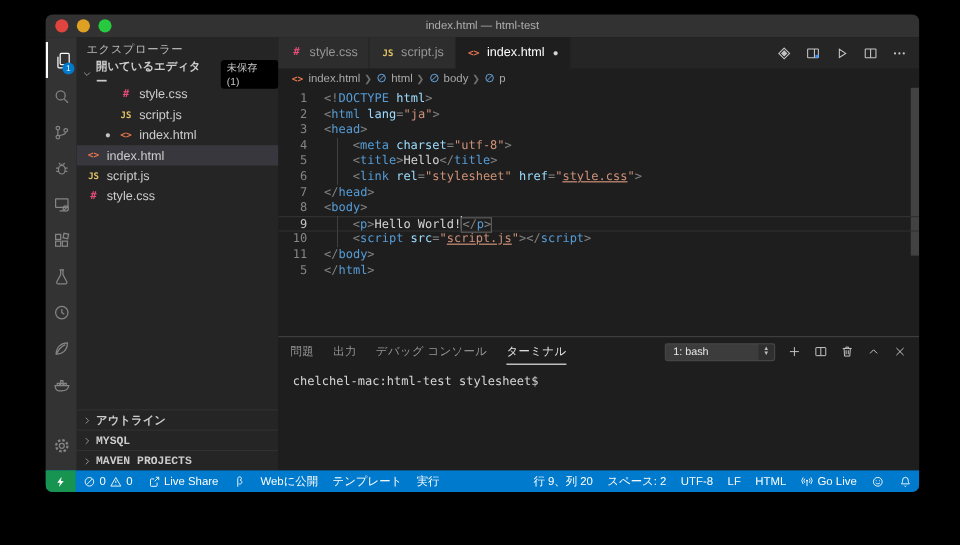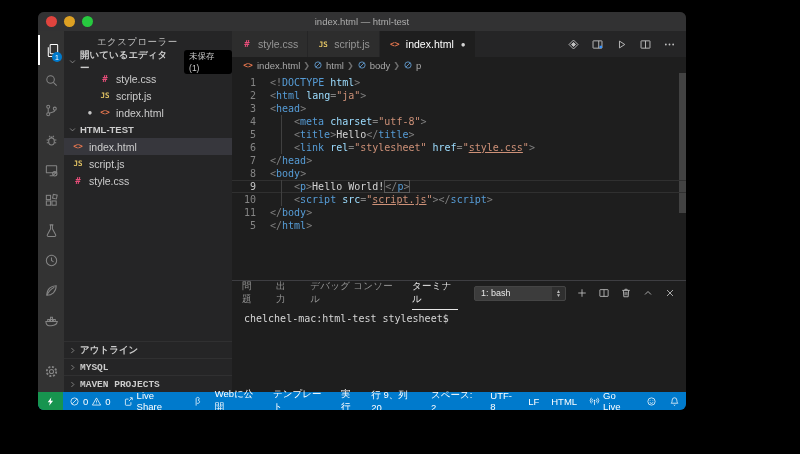--- a/index.html
+++ b/index.html
@@ -1,36 +1,36 @@
 <!DOCTYPE html>
 <html><head>
 <meta charset="utf-8">
 <style>
   html,body{margin:0;padding:0;background:#000;width:800px;height:454px;overflow:hidden;
     font-family:"Liberation Sans",sans-serif;-webkit-font-smoothing:antialiased;}
   *{box-sizing:border-box;}
-  #window{position:absolute;left:38px;top:12px;width:648px;height:398px;background:#1e1e1e;
+  #window{position:absolute;left:38px;top:12px;width:728px;height:398px;background:#1e1e1e;
     border-radius:6px;overflow:hidden;box-shadow:0 8px 30px rgba(0,0,0,.7);display:flex;flex-direction:column;}
   
   #titlebar{height:19px;background:#323233;display:flex;align-items:center;position:relative;flex:none;}
   .tl{width:11px;height:11px;border-radius:50%;margin-left:7px;flex:none;}
   .tl.red{background:#e0443e;margin-left:8px}.tl.yellow{background:#dea123}.tl.green{background:#27c93f}
   #title-text{position:absolute;left:0;right:0;text-align:center;font-size:9.5px;color:#aeaeae;}
   
   #mainrow{flex:1;display:flex;min-height:0;}
   #activitybar{width:26px;background:#333333;display:flex;flex-direction:column;align-items:center;padding-top:4px;flex:none;}
   .act-item{width:26px;height:30px;display:flex;align-items:center;justify-content:center;color:#858585;position:relative;}
   .act-item.active{color:#fff;border-left:2px solid #fff;}
   .act-item svg{width:15px;height:15px;}
   .act-badge{position:absolute;right:2px;bottom:3px;background:#007acc;color:#fff;font-size:7px;
     width:10px;height:10px;border-radius:50%;display:flex;align-items:center;justify-content:center;}
   #activity-bottom{margin-top:auto;margin-bottom:6px;}
   
   #sidebar{width:168px;background:#252526;color:#cccccc;font-size:10px;display:flex;flex-direction:column;flex:none;}
-  #sidebar-title{height:22px;line-height:22px;padding-left:33px;font-size:9.5px;color:#bbbbbb;letter-spacing:.4px;flex:none;}
+  #sidebar-title{height:22px;line-height:22px;padding-left:8px;font-size:9.5px;color:#bbbbbb;letter-spacing:.4px;flex:none;}
   .sec-header{height:17px;display:flex;align-items:center;font-weight:bold;font-size:9.5px;color:#cccccc;padding-left:3px;gap:2px;}
   .sec-header svg{width:11px;height:11px;flex:none;color:#9d9d9d;}
   .badge{background:#000000;color:#c8c8c8;font-size:8.5px;font-weight:normal;border-radius:3px;padding:1px 5px;margin-left:6px;}
   .file-row{height:17px;display:flex;align-items:center;gap:5px;color:#cccccc;font-size:10.5px;}
   .file-row .dotslot{width:8px;text-align:center;color:#c5c5c5;font-size:8px;flex:none;}
   .file-row.selected{background:#37373d;}
   .ficon{font-family:"DejaVu Sans Mono",monospace;font-weight:bold;font-size:9px;width:12px;text-align:center;flex:none;}
   .ficon.css{color:#e64d79}.ficon.js{color:#e3c464;font-size:7.5px}.ficon.html{color:#e8774f;font-size:8px}
   #oe-list .file-row{padding-left:22px;}
   #tree-list .file-row{padding-left:8px;}
@@ -213,28 +213,20 @@
             <span class="dotslot"></span>
             <span class="ficon js">JS</span>
             <span>script.js</span>
           </div>
           <div class="file-row">
             <span class="dotslot">●</span>
             <span class="ficon html">&lt;&gt;</span>
             <span>index.html</span>
           </div>
         </div>
-      <div class="sec-header">
-        <span class="chev" style="width: 11px; display: inline-flex;">
-            <svg viewBox="0 0 16 16" fill="none" stroke="currentColor" stroke-width="1.1">
-              <path d="M4.5 6.5 8 10l3.5-3.5"></path>
-            </svg>
-          </span>
-        <span>HTML-TEST</span>
-      </div>
       <div id="tree-list">
           <div class="file-row selected">
             <span class="ficon html">&lt;&gt;</span>
             <span>index.html</span>
           </div>
           <div class="file-row">
             <span class="ficon js">JS</span>
             <span>script.js</span>
           </div>
           <div class="file-row">

